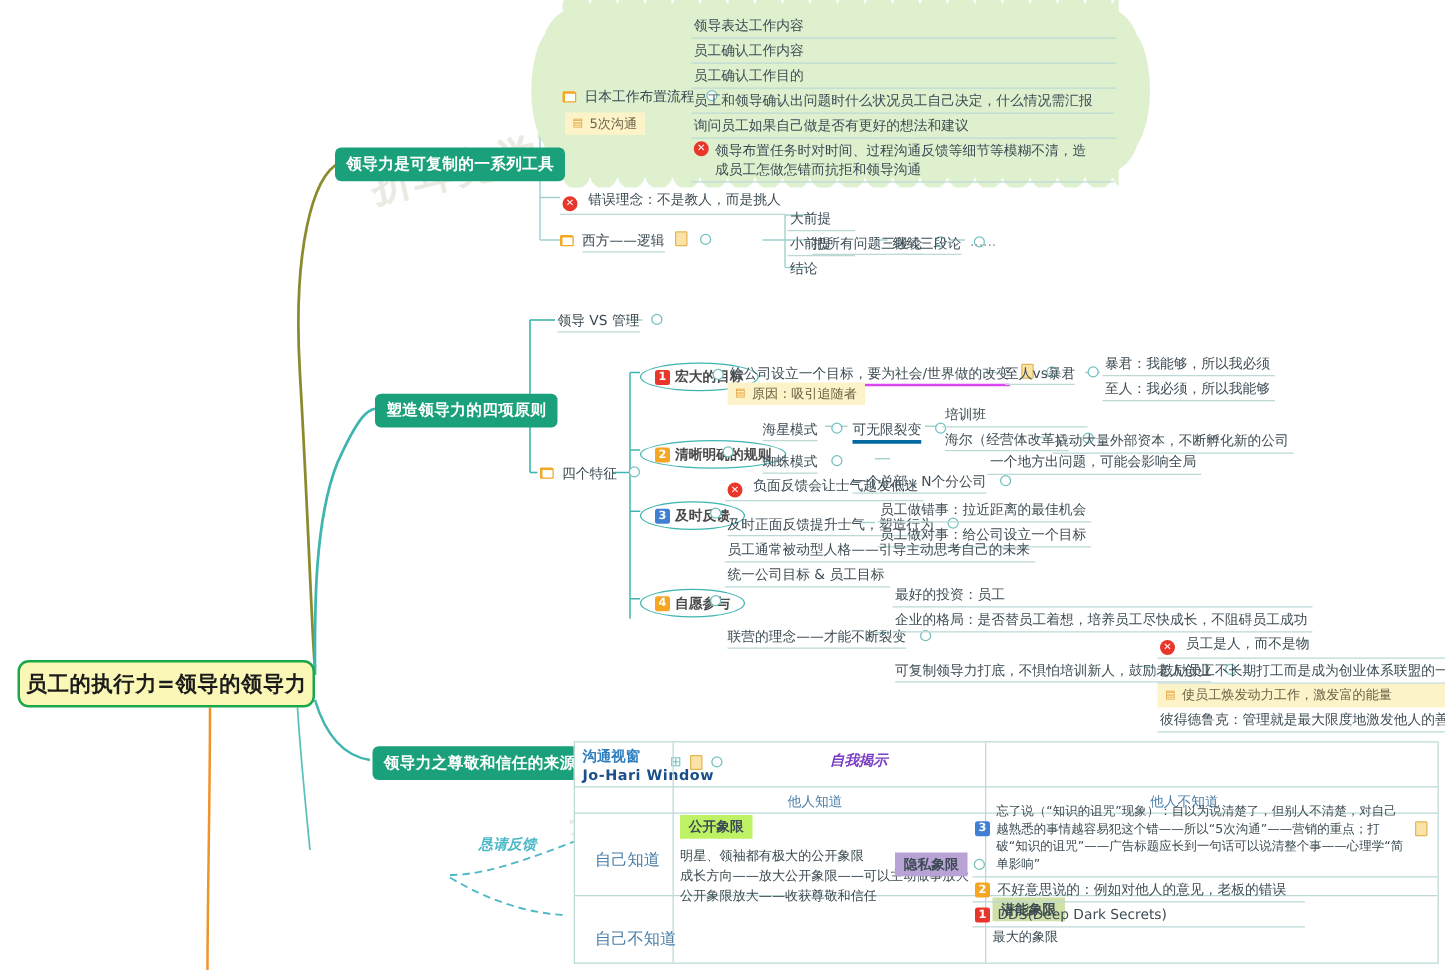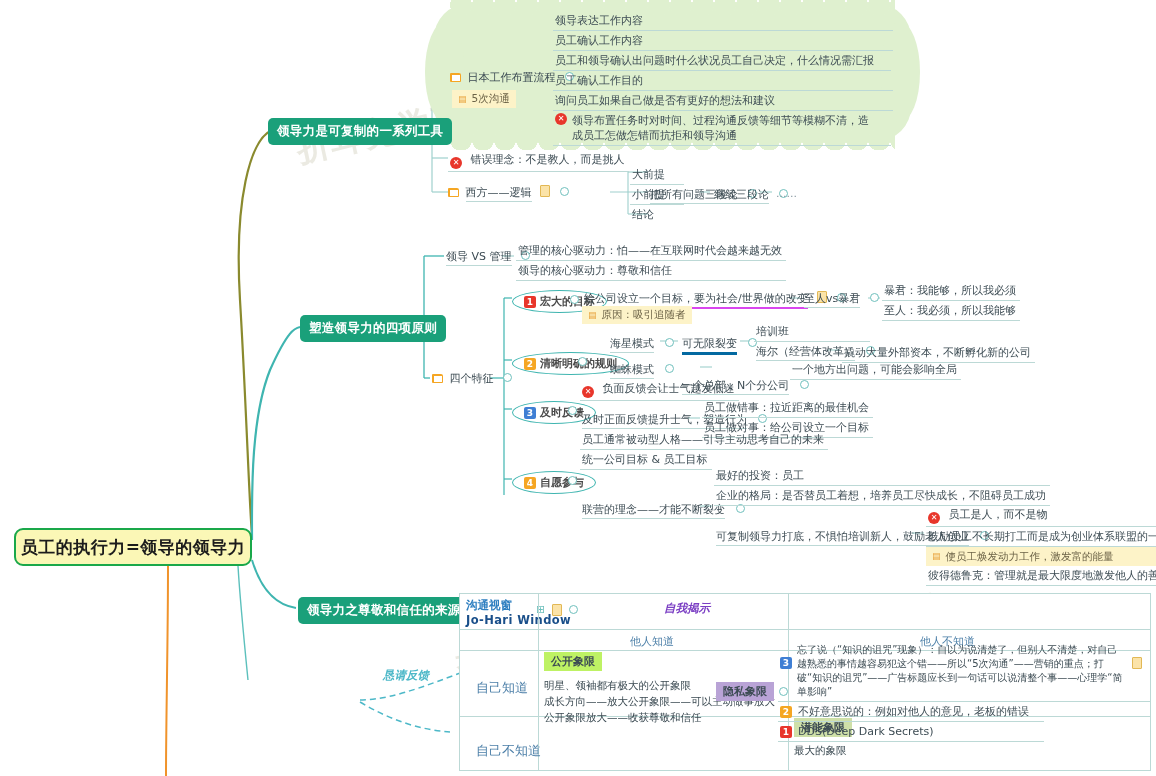--- a/index.html
+++ b/index.html
@@ -228,22 +228,22 @@
     <span class="ic-circle" style="margin-left:6px;"></span>
   </div>
   <div class="node ynote" style="left:452px;top:90px;">
     <span class="ic">▤</span>
     <span>5次沟通</span>
   </div>
 
   <div class="node" style="left:553px;top:11px;width:340px;">
     <div class="urow">领导表达工作内容</div>
     <div class="urow">员工确认工作内容</div>
+    <div class="urow">员工确认工作目的</div>
     <div class="urow" style="width:332px;">员工和领导确认出问题时什么状况员工自己决定，什么情况需汇报</div>
-    <div class="urow">员工确认工作目的</div>
     <div class="urow">询问员工如果自己做是否有更好的想法和建议</div>
     <div class="urow" style="display:flex;gap:5px;align-items:flex-start;width:332px;white-space:normal;">
       <span class="ic-redx">✕</span>
       <span style="display:block;max-width:305px;">领导布置任务时对时间、过程沟通反馈等细节等模糊不清，造成员工怎做怎错而抗拒和领导沟通</span>
     </div>
   </div>
 
   <div class="node urow" style="left:448px;top:150px;">
     <span class="ic-redx">✕</span>
     <span style="margin-left:5px;">错误理念：不是教人，而是挑人</span>
@@ -270,24 +270,20 @@
   </div>
   <div class="node" style="left:776px;top:187px;color:#8a9aa2;">......</div>
 
   <div class="node mainbranch" style="left:300px;top:315px;">
     <span>塑造领导力的四项原则</span>
   </div>
 
   <div class="node" style="left:446px;top:249px;">
     <span style="border-bottom:1px solid #bcd9d6;padding-bottom:2px;">领导 VS 管理</span>
     <span class="ic-circle" style="margin-left:6px;"></span>
-  </div>
-  <div class="node" style="left:516px;top:241px;">
-    <div class="urow">管理的核心驱动力：怕——在互联网时代会越来越无效</div>
-    <div class="urow">领导的核心驱动力：尊敬和信任</div>
   </div>
 
   <div class="node" style="left:432px;top:371px;">
     <span class="ic-folder"></span>
     <span style="margin-left:3px;">四个特征</span>
     <span class="ic-circle" style="margin-left:6px;"></span>
   </div>
 
   <div class="node ellipse" style="left:512px;top:290px;">
     <span class="numbox n-red">1</span>

